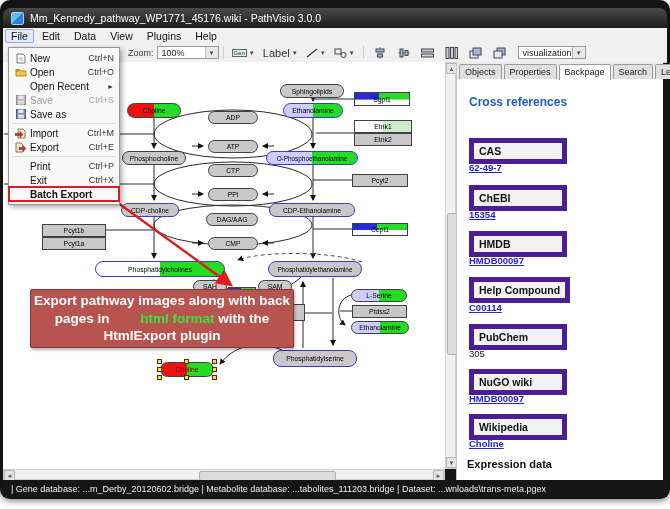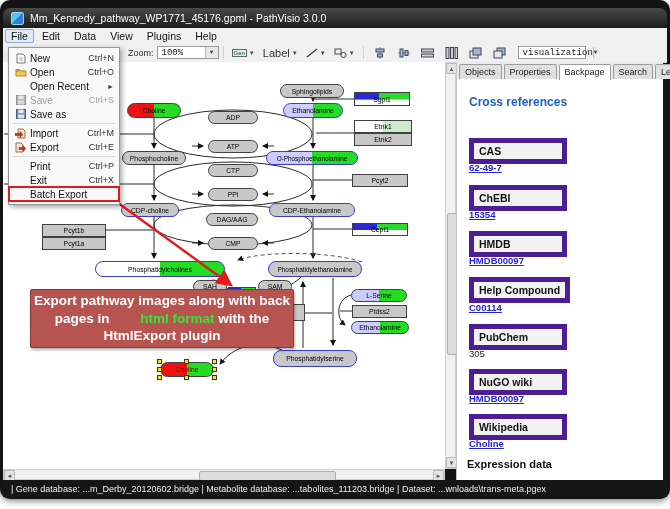--- a/index.html
+++ b/index.html
@@ -13,21 +13,21 @@
   .appicon{width:11px;height:11px;margin-right:6px;border-radius:2px;
     background:linear-gradient(135deg,#59c1ef 0 50%,#2f7fd6 50% 100%);border:1px solid #9ad4f2;}
   .menubar{left:3px;top:28px;width:664px;height:15px;background:#f0f0f0;border-bottom:1px solid #d5d5d5;
     display:flex;align-items:center;font-size:10.5px;color:#111;}
   .menubar .mb{padding:1px 6px;margin-left:2px;}
   .menubar .mb.active{background:#e2eaf6;border:1px solid #92aac8;border-radius:2px;padding:0 5px;}
   .toolbar{left:3px;top:43px;width:664px;height:19px;background:#f0f0f0;border-bottom:1px solid #c9c9c9;
     display:flex;align-items:center;font-size:9.5px;color:#222;}
   .tlabel{margin-left:8px;font-size:9px;color:#333;}
   .combo{background:#fff;border:1px solid #9a9a9a;height:13px;display:flex;align-items:center;
-    font-size:9px;padding-left:4px;box-sizing:border-box;font-family:Liberation Mono, monospace;}
+    font-size:9px;padding-left:4px;box-sizing:border-box;}
   .combo .car{margin-left:auto;width:12px;height:100%;background:#e8e8e8;border-left:1px solid #bbb;
     display:flex;align-items:center;justify-content:center;font-size:6px;color:#444;}
   .tbtn{height:15px;min-width:16px;display:flex;align-items:center;justify-content:center;
     margin:0 1px;padding:0 2px;border:1px solid transparent;border-radius:2px;color:#333;}
   .tsep{width:1px;height:13px;background:#cfcfcf;margin:0 4px;}
   .tcar{font-size:6px;color:#444;margin-left:2px;}
   .minibox{border:1px solid #666;background:#dff2df;font-size:6px;padding:0 1px;color:#143;}
   
   .canvas{left:3px;top:62px;width:442px;height:407px;background:#fff;}
   .sb{background:#f1f1f1;border:1px solid #cfcfcf;box-sizing:border-box;}
@@ -55,42 +55,42 @@
   .stadium{border-radius:8px;}
   .handle{position:absolute;width:5px;height:5px;background:#ffe11a;border:1px solid #333;box-sizing:border-box;z-index:8;}
   
   .fmenu{left:8px;top:47px;width:110px;background:#f9f9f9;border:1px solid #979797;
     box-shadow:2px 2px 5px rgba(0,0,0,.35);z-index:40;padding:3px 0;}
   .mi{height:14px;display:flex;align-items:center;font-size:10px;color:#111;padding:0 5px 0 4px;}
   .mi .mic{width:15px;display:flex;align-items:center;justify-content:center;}
   .mi .mil{margin-left:2px;}
   .mi .mis{margin-left:auto;font-size:9px;color:#333;}
   .mi.disabled .mil,.mi.disabled .mis{color:#a0a0a0;}
-  .mi.hl{outline:2px solid #e01b1b;outline-offset:-1px;}
+  .mi.hl{outline:2px solid #e01b1b;outline-offset:-1px;font-weight:bold;}
   .msep{height:1px;background:#d9d9d9;margin:2px 3px;}
   .subarrow{margin-left:auto;font-size:7px;color:#333;}
   
   .callout{left:30px;top:289px;width:262px;height:57px;background:#b85450;border:1px solid #823b3b;
     border-radius:2px;z-index:20;display:flex;flex-direction:column;align-items:center;justify-content:center;
     font-size:13.5px;font-weight:bold;color:#fff;text-align:center;line-height:1.3;box-shadow:1px 2px 3px rgba(0,0,0,.3);}
   .callout .hl-green{color:#3ce23c;padding-left:27px;}
   svg{display:block;}
   .edges{position:absolute;left:0;top:0;z-index:3;}
   .redarrow{position:absolute;left:0;top:0;z-index:30;pointer-events:none;}
 </style>
 </head>
 <body>
 
 <div id="screen">
 
   <div class="abs frame"></div>
 
   <div class="abs titlebar">
     <span class="appicon"></span>
-    <span>Mm_Kennedy_pathway_WP1771_45176.gpml - PathVisio 3.0.0</span>
+    <span>Mm_Kennedy_pathway_WP1771_45176.wiki - PathVisio 3.0.0</span>
   </div>
 
   <div class="abs menubar">
     <span class="mb active">File</span>
     <span class="mb">Edit</span>
     <span class="mb">Data</span>
     <span class="mb">View</span>
     <span class="mb">Plugins</span>
     <span class="mb">Help</span>
   </div>

